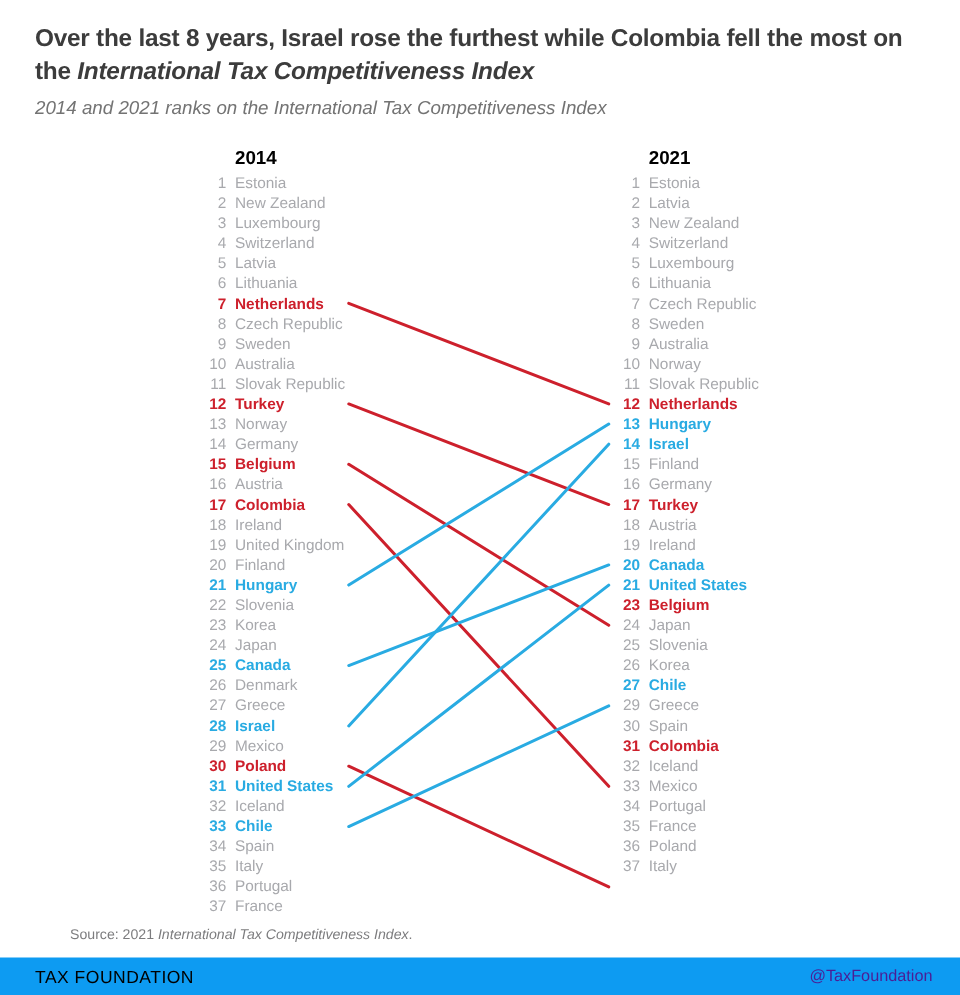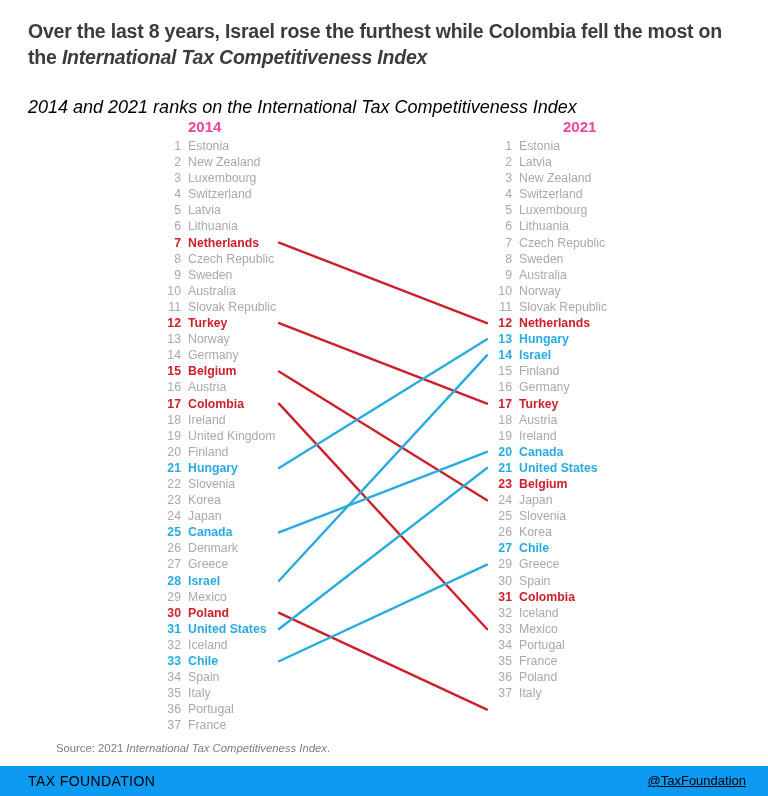--- a/index.html
+++ b/index.html
@@ -14,31 +14,31 @@
   #chart-root{position:relative;width:768px;height:580px;}
 
   
   .title{
     position:absolute;left:28px;top:18px;width:712px;
     font-size:19.5px;font-weight:bold;line-height:26px;
     color:#3c3c3c;letter-spacing:-0.2px;
   }
   .title .ital{font-style:italic;}
   .subtitle{
-    position:absolute;left:28px;top:98px;width:712px;
-    font-size:18px;font-style:italic;color:#000000;line-height:18px;
+    position:absolute;left:28px;top:78px;width:712px;
+    font-size:15px;font-style:italic;color:#737373;line-height:18px;
   }
 
   
   .col-head{
     position:absolute;top:118px;
-    font-size:15px;font-weight:bold;color:#ec4899;
+    font-size:15px;font-weight:bold;color:#000000;
   }
   .col-head.left{left:188px;}
-  .col-head.right{left:519px;margin-left:44px;}
+  .col-head.right{left:519px;}
 
   
   .rank-list{position:absolute;top:138px;}
   .rank-list.left{left:150px;width:180px;}
   .rank-list.right{left:481px;width:190px;}
 
   .rank-row{
     position:relative;height:16.1px;line-height:16.1px;
     font-size:12.3px;white-space:nowrap;
   }
@@ -66,21 +66,21 @@
   .footer-bar{
     position:absolute;left:0;top:766px;width:768px;height:30px;
     background:#0d9bf2;
   }
   .footer-left{
     position:absolute;left:28px;top:0;height:30px;line-height:30px;
     color:#000000;font-size:14px;letter-spacing:0.4px;
   }
   .footer-right{
     position:absolute;right:22px;top:0;height:30px;line-height:30px;
-    color:#000000;font-size:13px;text-decoration:underline;
+    color:#4c1d95;font-size:13px;
   }
 </style>
 </head>
 <body>
 
 <div id="chart-root">
 
   <div class="title">
     <span>Over the last 8 years, Israel rose the furthest while Colombia fell the </span><span>most on the </span><span class="ital">International Tax Competitiveness Index</span>
   </div>

